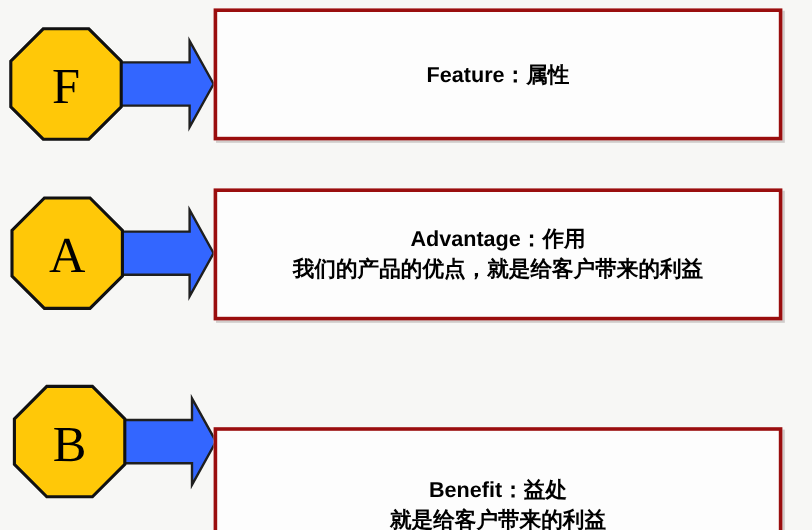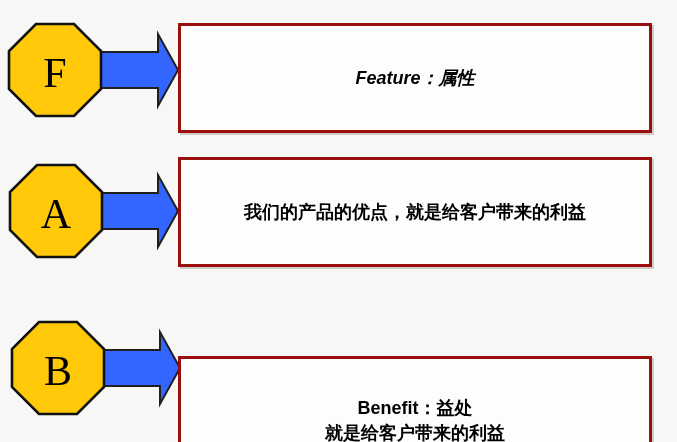--- a/index.html
+++ b/index.html
@@ -62,21 +62,21 @@
     font-weight: bold;
     color: #000;
     z-index: 3;
   }
   .oct-0 { left: 7px;  top: 22px;  }
   .oct-1 { left: 8px;  top: 163px; }
   .oct-2 { left: 10px; top: 320px; }
   .arr-0 { left: 92px; top: 30px;  }
   .arr-1 { left: 92px; top: 171px; }
   .arr-2 { left: 94px; top: 328px; }
-  .box-0 { top: 23px; font-style: italic;   }
+  .box-0 { top: 7px;   }
   .box-1 { top: 157px; }
   .box-2 { top: 312px; height: 129px; margin-top: 44px; }
 </style>
 </head>
 <body>
 
 <div class="canvas">
 
   <div class="octagon oct-0">
     <svg width="96" height="96" viewBox="0 0 96 96">
@@ -94,20 +94,21 @@
   <div class="octagon oct-1">
     <svg width="96" height="96" viewBox="0 0 96 96">
       <polygon points="29,2 67,2 94,29 94,67 67,94 29,94 2,67 2,29" fill="#FFC808" stroke="#111111" stroke-width="2.6"></polygon>
     </svg>
     <span class="letter">A</span>
   </div>
   <svg class="arrow arr-1" viewBox="0 0 88 80">
     <polygon points="1,22 66,22 66,4 86,40 66,76 66,58 1,58" fill="#3366FF" stroke="#1F1F1F" stroke-width="2"></polygon>
   </svg>
   <div class="textbox box-1">
+    <span>Advantage：作用</span>
     <span>我们的产品的优点，就是给客户带来的利益</span>
   </div>
 
   <div class="octagon oct-2">
     <svg width="96" height="96" viewBox="0 0 96 96">
       <polygon points="29,2 67,2 94,29 94,67 67,94 29,94 2,67 2,29" fill="#FFC808" stroke="#111111" stroke-width="2.6"></polygon>
     </svg>
     <span class="letter">B</span>
   </div>
   <svg class="arrow arr-2" viewBox="0 0 88 80">

